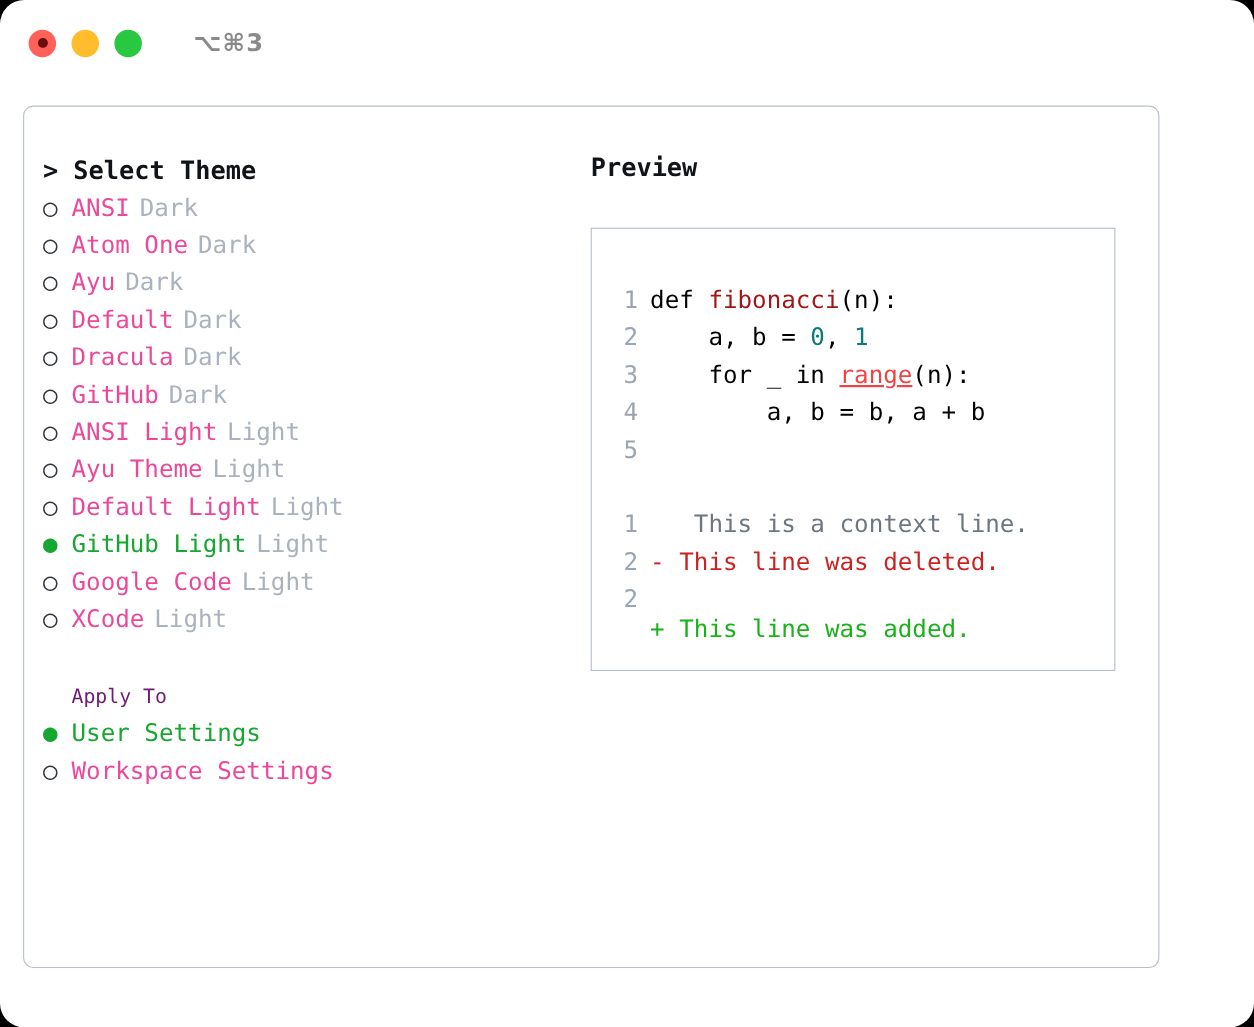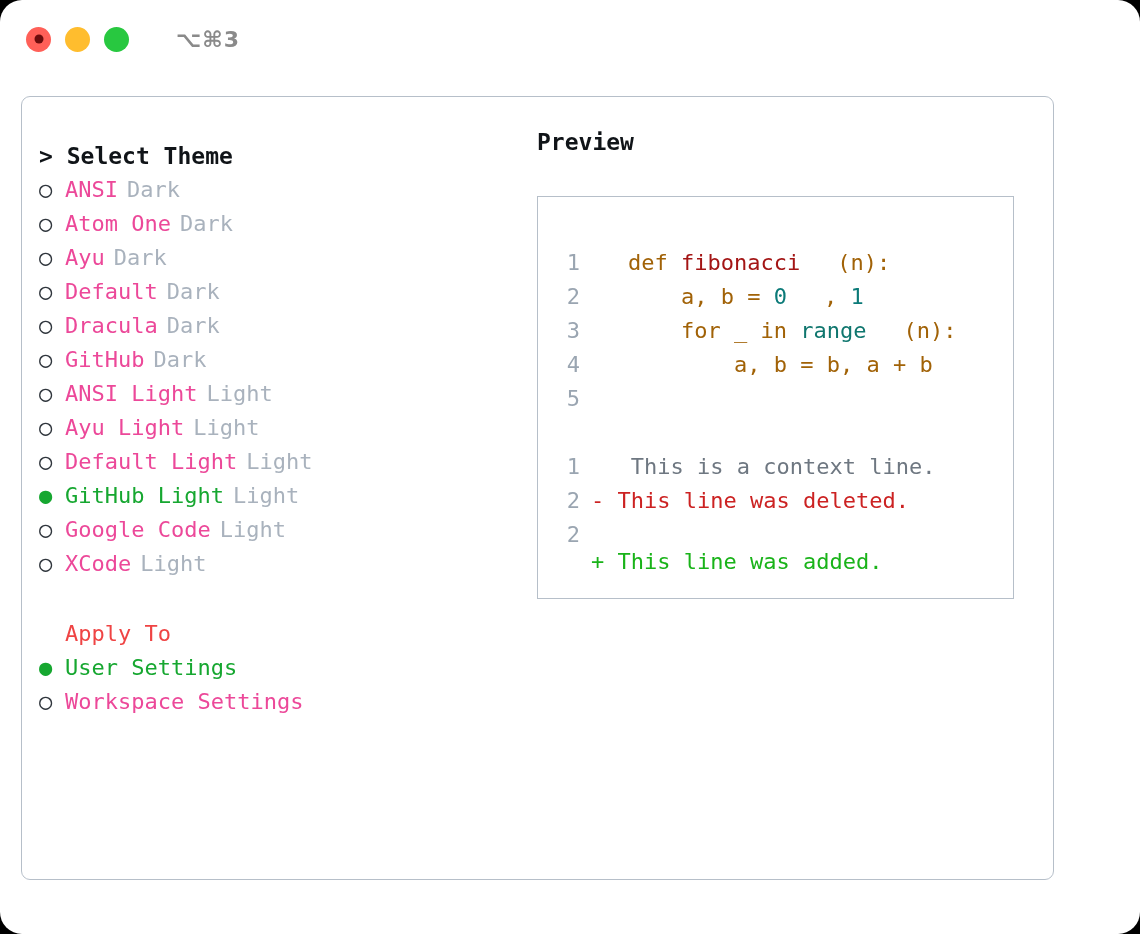--- a/index.html
+++ b/index.html
@@ -72,21 +72,21 @@
   }
 
   
   .col-left {
     position:absolute;
     left:17px; top:42px;
     width:450px;
   }
   .col-right {
     position:absolute;
-    left:479px; top:28px;
+    left:479px; top:39px;
     width:490px;
     padding-left:36px;
   }
 
   
   .section-head {
     font-size:23px;
     font-weight:bold;
     color:#101418;
     line-height:34px;
@@ -107,22 +107,22 @@
     font-size:22px;
   }
   .marker.off { color:#30363d; }
   .marker.on  { color:#16a730; }
 
   .opt-name     { color:#ec4899; }
   .opt-name.sel { color:#16a730; }
   .opt-variant  { color:#a9b2bd; padding-left:9px; }
 
   .apply-head {
-    font-size:22px;
-    color:#ef4444;
+    font-size:18px;
+    color:#701a75;
     line-height:34px;
     padding-left:26px;
     white-space:pre;
   }
 
   .spacer-lg { height:36px; }
   .spacer-sm { height:34px; }
 
   .hint {
     font-size:22px;
@@ -157,24 +157,24 @@
   }
   .lno {
     display:inline-block;
     width:25px;
     flex:0 0 25px;
     text-align:right;
     color:#9aa5b1;
     margin-right:11px;
   }
 
-  .tok-plain   { color:#a16207;margin-left:37px; }
+  .tok-plain   { color:#000000; }
   .tok-func    { color:#a31515; }
   .tok-num     { color:#0b7a78; }
-  .tok-builtin { color:#0f766e; }
+  .tok-builtin { color:#ef4444;text-decoration:underline; }
 
   .diff-gap { height:34px; }
   .d-ctx { color:#6e7781;text-align:center; }
   .d-del { color:#cc2222; }
   .d-add { color:#19b319;margin-top:27px; }
 </style>
 </head>
 <body>
 
 <div class="window">
@@ -195,21 +195,21 @@
       <div class="section-head">&gt; Select Theme</div>
 
       <div id="theme-list">
           <div class="opt-row"><span class="marker off">○</span><span class="opt-name">ANSI</span><span class="opt-variant">Dark</span></div>
           <div class="opt-row"><span class="marker off">○</span><span class="opt-name">Atom One</span><span class="opt-variant">Dark</span></div>
           <div class="opt-row"><span class="marker off">○</span><span class="opt-name">Ayu</span><span class="opt-variant">Dark</span></div>
           <div class="opt-row"><span class="marker off">○</span><span class="opt-name">Default</span><span class="opt-variant">Dark</span></div>
           <div class="opt-row"><span class="marker off">○</span><span class="opt-name">Dracula</span><span class="opt-variant">Dark</span></div>
           <div class="opt-row"><span class="marker off">○</span><span class="opt-name">GitHub</span><span class="opt-variant">Dark</span></div>
           <div class="opt-row"><span class="marker off">○</span><span class="opt-name">ANSI Light</span><span class="opt-variant">Light</span></div>
-          <div class="opt-row"><span class="marker off">○</span><span class="opt-name">Ayu Light</span><span class="opt-variant">Light</span></div>
+          <div class="opt-row"><span class="marker off">○</span><span class="opt-name">Ayu Theme</span><span class="opt-variant">Light</span></div>
           <div class="opt-row"><span class="marker off">○</span><span class="opt-name">Default Light</span><span class="opt-variant">Light</span></div>
           <div class="opt-row"><span class="marker on">●</span><span class="opt-name sel">GitHub Light</span><span class="opt-variant">Light</span></div>
           <div class="opt-row"><span class="marker off">○</span><span class="opt-name">Google Code</span><span class="opt-variant">Light</span></div>
           <div class="opt-row"><span class="marker off">○</span><span class="opt-name">XCode</span><span class="opt-variant">Light</span></div>
         </div>
 
       <div class="spacer-lg"></div>
 
       <div class="apply-head">Apply To</div>
 

